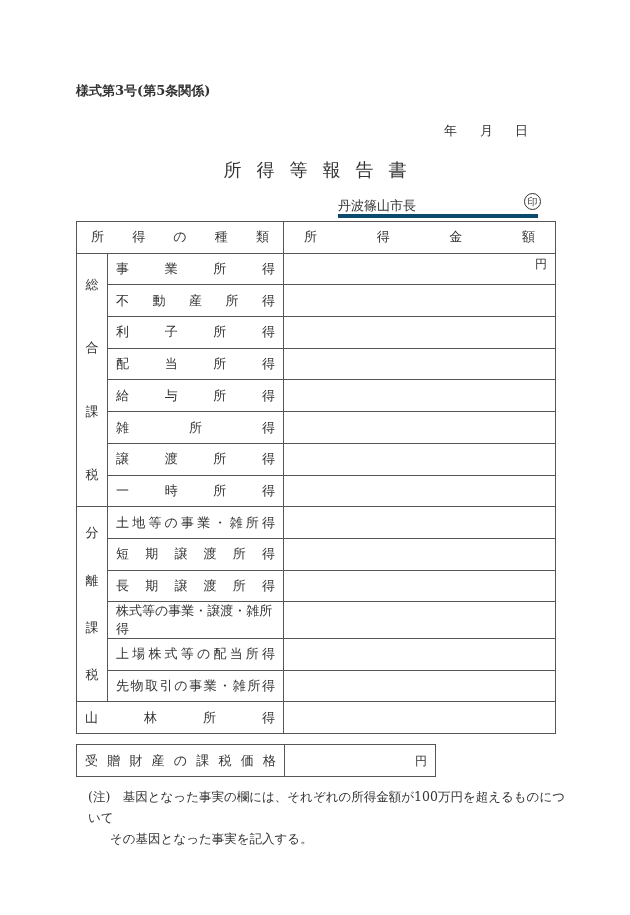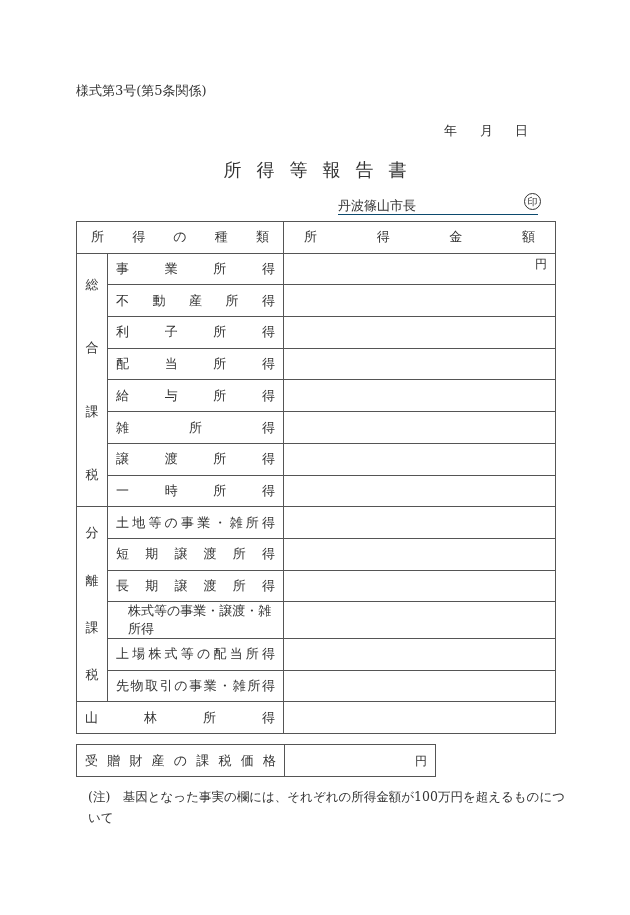--- a/index.html
+++ b/index.html
@@ -1,22 +1,22 @@
 <!DOCTYPE html>
 <html><head>
 <meta charset="utf-8">
 <style>
   html, body { margin:0; padding:0; background:#ffffff; }
   body { width:630px; height:915px; position:relative; overflow:hidden;
          font-family:"DejaVu Serif","Liberation Serif",serif; color:#333; }
   .abs { position:absolute; }
-  .form-no { left:76px; top:82px; font-size:13px; }
+  .form-no { left:76px; top:82px; font-size:13px;font-weight:bold; }
   .date { top:122px; font-size:13px; }
   .title { left:0; width:630px; top:158px; font-size:18px; text-align:center; letter-spacing:15px; padding-left:15px; box-sizing:border-box; }
-  .addressee { left:338px; top:198px; width:200px; font-size:13px; border-bottom:1px solid #0c4a6e; height:16px; line-height:16px; }
+  .addressee { left:338px; top:198px; width:200px; font-size:13px; border-bottom:4px solid #0c4a6e; height:16px; line-height:16px; }
   .seal { left:524px; top:193px; width:15px; height:15px; border:1px solid #333; border-radius:50%; font-size:10px; line-height:15px; text-align:center; }
 
   table.main { position:absolute; left:76px; top:221px; width:480px; border-collapse:collapse; table-layout:fixed; }
   table.main td { border:1px solid #555; font-size:13px; padding:0; height:30.6px; }
   .col-grp { width:31px; }
   .col-type { width:176px; }
   .grp-cell { text-align:center; vertical-align:middle; }
   .grp-chars { display:flex; flex-direction:column; justify-content:space-around; align-items:center; height:100%; }
   .spread { display:flex; justify-content:space-between; padding:0 8px 0 8px; }
   .amount-cell { position:relative; }
@@ -208,21 +208,21 @@
             <span>譲</span>
             <span>渡</span>
             <span>所</span>
             <span>得</span>
           </div>
         </td>
         <td class="amount-cell"></td>
       </tr>
       <tr>
         <td>
-          <div class="spread" style="justify-content: center; margin-left: 12px;">
+          <div class="spread" style="justify-content: center;">
             <span>株式等の事業・譲渡・雑所得</span>
           </div>
         </td>
         <td class="amount-cell"></td>
       </tr>
       <tr>
         <td>
           <div class="spread">
             <span>上</span>
             <span>場</span>
@@ -292,13 +292,14 @@
         </td>
     <td class="amount-cell">
       <span class="yen" style="top:8px">円</span>
     </td>
   </tr>
 </tbody>
   </table>
 
 <div class="abs note">
   <div>(注)　基因となった事実の欄には、それぞれの所得金額が100万円を超えるものについて</div>
+  <div class="indent">その基因となった事実を記入する。</div>
 </div>
 
 </body></html>

